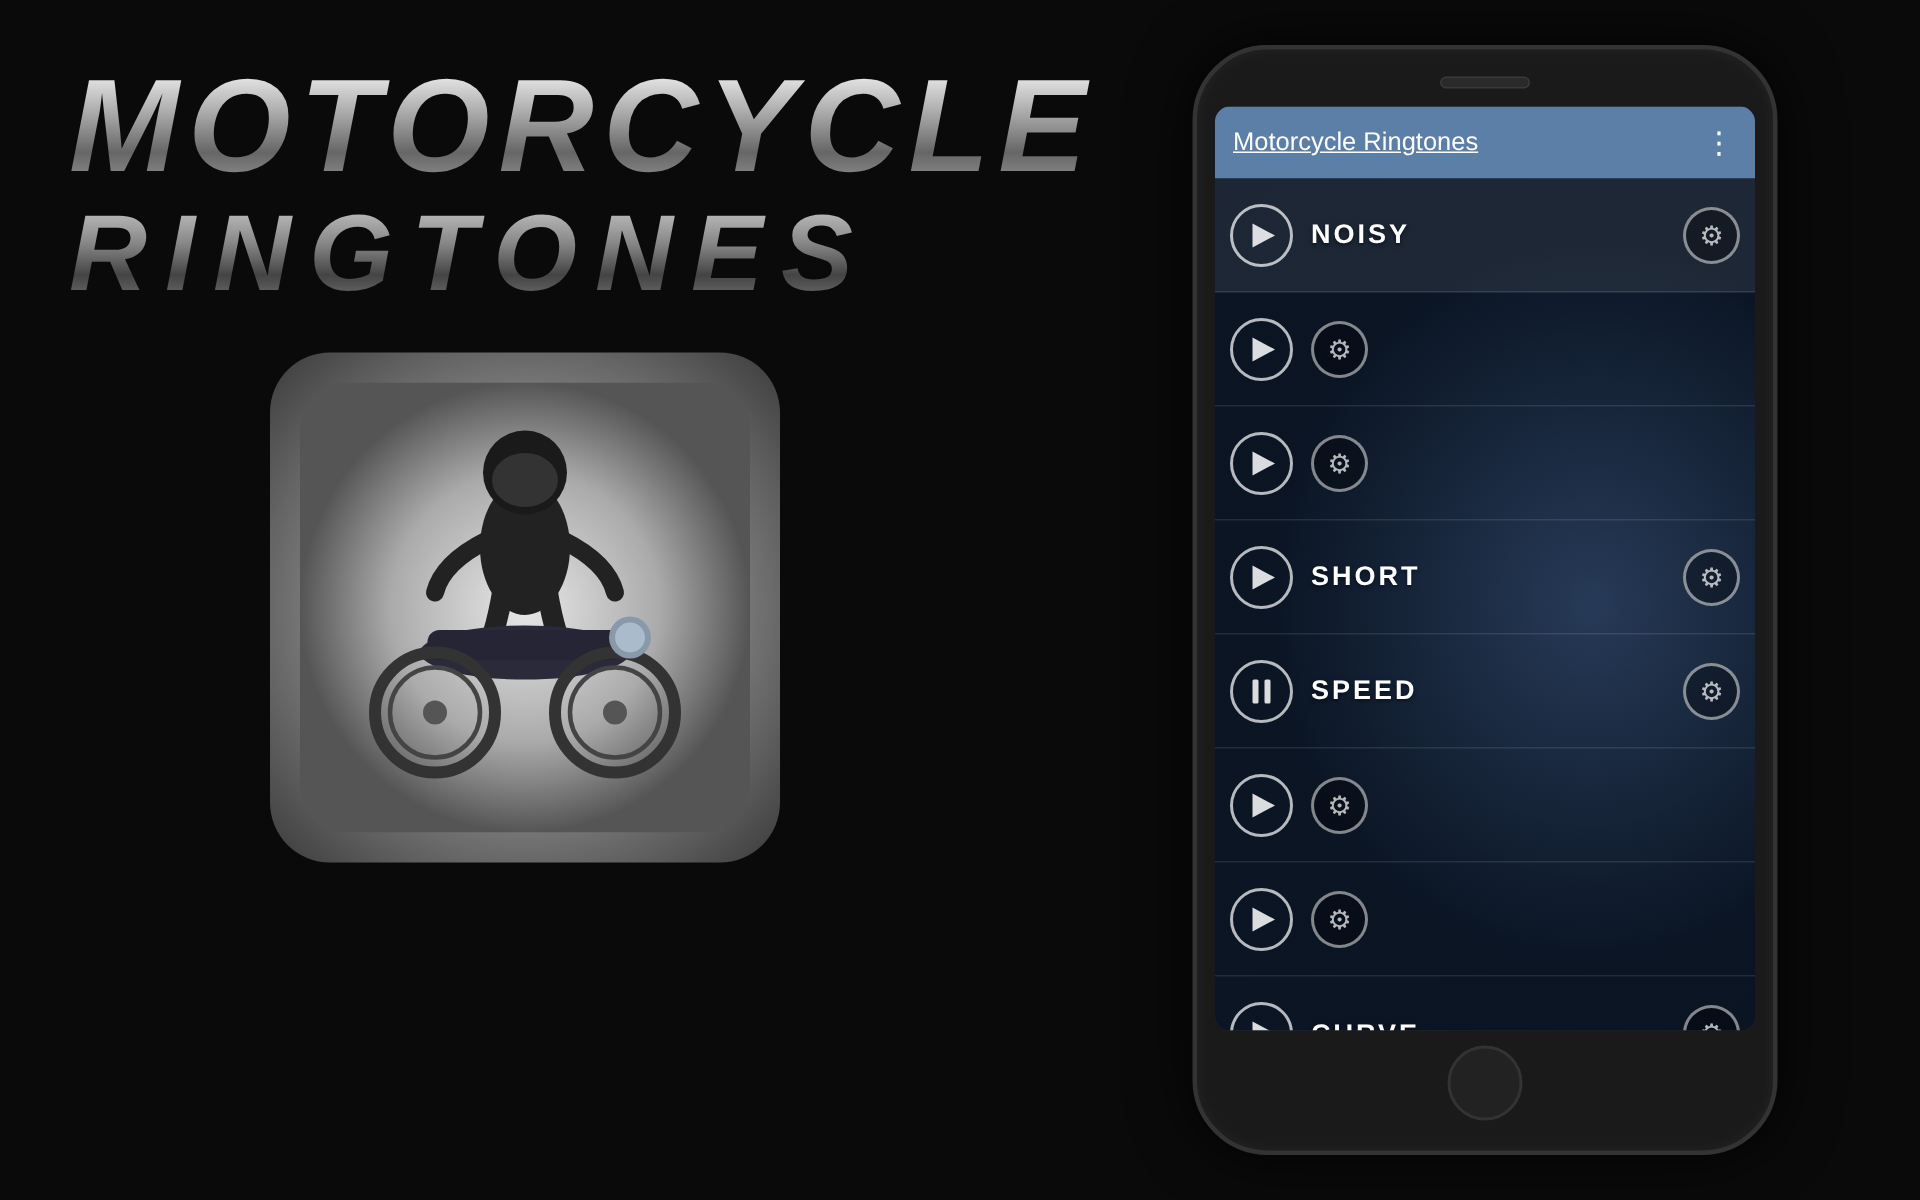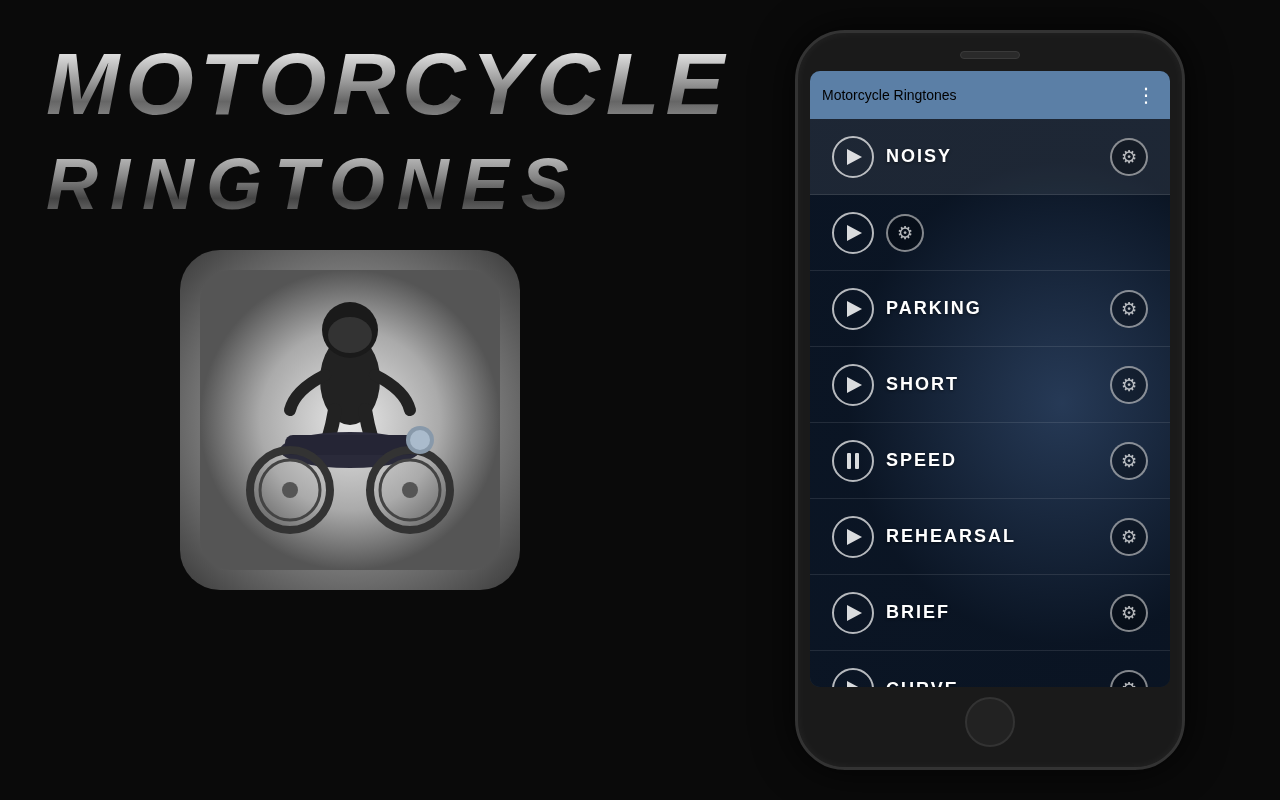--- a/index.html
+++ b/index.html
@@ -41,21 +41,21 @@
 
     .title-ringtones {
       font-size: 72px;
       font-weight: 900;
       letter-spacing: 12px;
       color: transparent;
       background: linear-gradient(180deg, #cccccc 0%, #888888 40%, #444444 70%, #777777 100%);
       -webkit-background-clip: text;
       background-clip: text;
       line-height: 1;
-      margin-top: 20px;
+      margin-top: 5px;
       font-style: italic;
       font-family: 'Arial Black', Arial, sans-serif;
     }
 
     .app-icon {
       width: 340px;
       height: 340px;
       margin: 30px auto 0 auto;
       border-radius: 40px;
       background: radial-gradient(ellipse at center, #e0e0e0 0%, #b0b0b0 30%, #787878 60%, #3a3a3a 100%);
@@ -118,23 +118,24 @@
       background: #5b7fa6;
       height: 48px;
       display: flex;
       align-items: center;
       justify-content: space-between;
       padding: 0 12px;
       flex-shrink: 0;
     }
 
     .app-header-title {
-      color: #000000;
-      font-size: 14px;
+      color: #ffffff;
+      font-size: 17px;
       font-weight: 500;
+      text-decoration: underline;
     }
 
     .header-dots {
       color: white;
       font-size: 20px;
       letter-spacing: 2px;
     }
 
     .ringtone-list {
       flex: 1;
@@ -147,21 +148,21 @@
       inset: 0;
       background: 
         radial-gradient(ellipse at 70% 50%, rgba(40,60,90,0.9) 0%, rgba(10,20,35,0.95) 60%),
         linear-gradient(135deg, #0d1b2a 0%, #1a2a3a 50%, #0a1520 100%);
     }
 
     .ringtone-item {
       display: flex;
       align-items: center;
       height: 76px;
-      padding: 0 22px;
+      padding: 0 10px;
       border-bottom: 1px solid rgba(255,255,255,0.1);
       position: relative;
       z-index: 1;
       cursor: pointer;
     }
 
     .ringtone-item:last-child {
       border-bottom: none;
     }
 
@@ -321,21 +322,20 @@
                 <div class="play-triangle"></div>
               </div>
               <div class="settings-btn">
                 <span class="gear-icon">⚙</span>
               </div>
             </div>
             <div class="ringtone-item">
               <div class="play-btn">
                 <div class="play-triangle"></div>
               </div>
-              <span class="ringtone-name">PARKING</span>
               <div class="settings-btn">
                 <span class="gear-icon">⚙</span>
               </div>
             </div>
             <div class="ringtone-item">
               <div class="play-btn">
                 <div class="play-triangle"></div>
               </div>
               <span class="ringtone-name">SHORT</span>
               <div class="settings-btn">
@@ -351,30 +351,28 @@
               </div>
               <span class="ringtone-name">SPEED</span>
               <div class="settings-btn">
                 <span class="gear-icon">⚙</span>
               </div>
             </div>
             <div class="ringtone-item">
               <div class="play-btn">
                 <div class="play-triangle"></div>
               </div>
-              <span class="ringtone-name">REHEARSAL</span>
-              <div class="settings-btn">
-                <span class="gear-icon">⚙</span>
-              </div>
-            </div>
-            <div class="ringtone-item">
-              <div class="play-btn">
-                <div class="play-triangle"></div>
-              </div>
-              <span class="ringtone-name">BRIEF</span>
+              <div class="settings-btn">
+                <span class="gear-icon">⚙</span>
+              </div>
+            </div>
+            <div class="ringtone-item">
+              <div class="play-btn">
+                <div class="play-triangle"></div>
+              </div>
               <div class="settings-btn">
                 <span class="gear-icon">⚙</span>
               </div>
             </div>
             <div class="ringtone-item">
               <div class="play-btn">
                 <div class="play-triangle"></div>
               </div>
               <span class="ringtone-name">CURVE</span>
               <div class="settings-btn">

